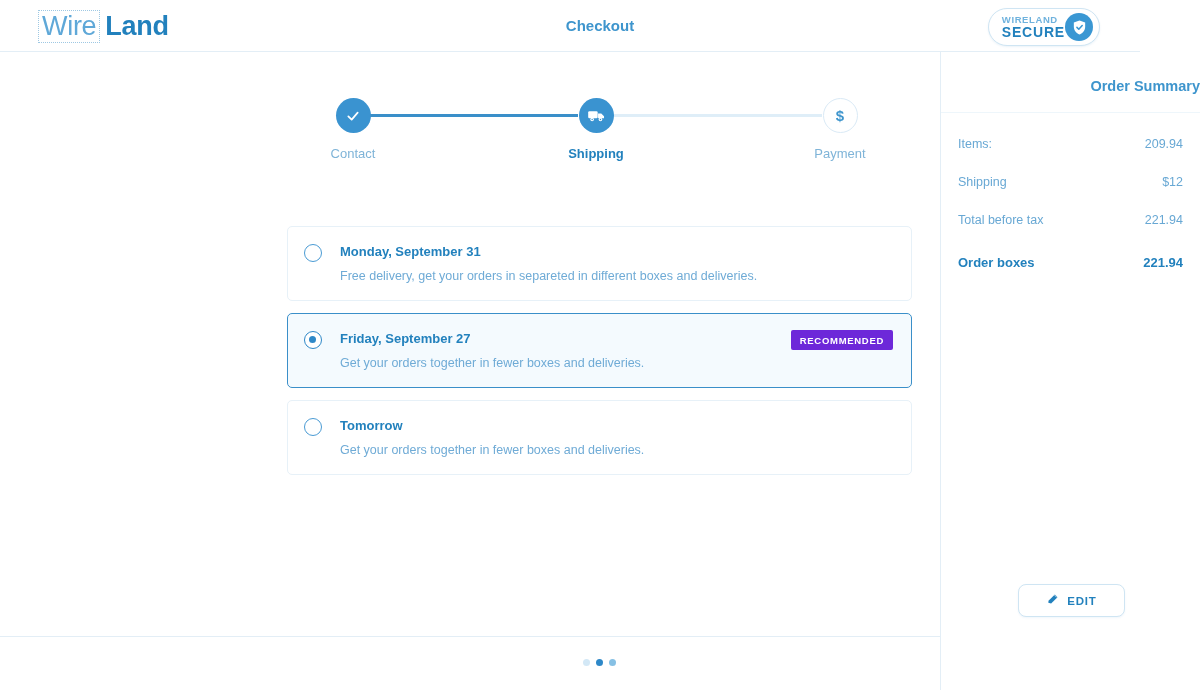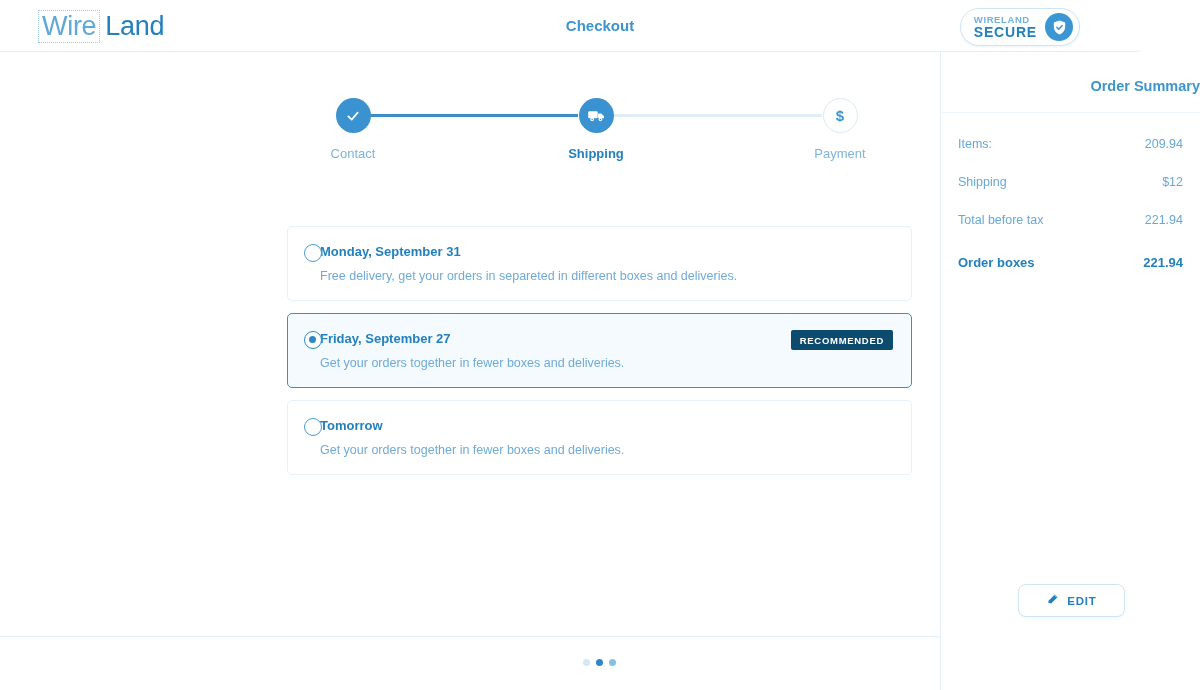--- a/index.html
+++ b/index.html
@@ -22,31 +22,31 @@
     position: absolute; left: 38px; top: 10px;
     font-size: 27px; letter-spacing: -0.3px;
     display: flex; align-items: baseline;
   }
   .logo-wire {
     color: #5fa8d8; font-weight: 400;
     border: 1px dotted #9ec8e3;
     padding: 1px 3px 2px 3px;
     line-height: 1.05;
   }
-  .logo-land { color: #2281bd; font-weight: normal; padding-left: 5px; }
+  .logo-land { color: #2281bd; font-weight: bold; padding-left: 5px; }
 
   .header-title {
     position: absolute; left: 0; top: 17px; width: 1200px;
     text-align: center;
     font-size: 15px; font-weight: bold; color: #3e95cd;
   }
 
   .secure-badge {
-    position: absolute; right: 60px; top: 8px;
-    display: flex; align-items: center; gap: 8px;
+    position: absolute; right: 40px; top: 8px;
+    display: flex; align-items: center; 
     border: 1px solid #cfe5f3; border-radius: 19px;
     padding: 4px 6px 4px 13px; background: #fff;
     box-shadow: 0 1px 2px rgba(60,140,200,.10);
   }
   .secure-text { line-height: 1.02; text-align: left; }
   .secure-top {
     font-size: 9.5px; font-weight: bold; color: #6fb2dd;
     letter-spacing: 0.6px;
   }
   .secure-bottom {
@@ -84,21 +84,21 @@
   .step-label {
     margin-top: 13px; font-size: 13px; color: #7fb4d8;
   }
   .step-label.active { color: #2281bd; font-weight: bold; }
 
   
   .options { position: absolute; left: 287px; top: 226px; width: 625px; }
   .option {
     position: relative; border: 1px solid #e7f1f8;
     border-radius: 5px; background: #ffffff;
-    padding: 17px 18px 17px 32px; margin-bottom: 12px;
+    padding: 17px 18px 17px 52px; margin-bottom: 12px;
     min-height: 71px;
   }
   .option.selected {
     border: 1.5px solid #3a8fc9; background: #f4fafe;
   }
   .radio {
     position: absolute; left: 16px; top: 17px;
     width: 18px; height: 18px; border-radius: 50%;
     border: 1.7px solid #4a9bd4; background: #fff;
   }
@@ -108,21 +108,21 @@
     left: 3.5px; top: 3.5px; width: 7.5px; height: 7.5px;
     border-radius: 50%; background: #2e88c8;
   }
   .option-title {
     font-size: 13px; font-weight: bold; color: #2281bd;
     margin-bottom: 10px;
   }
   .option-desc { font-size: 12.5px; color: #6fabd6; }
   .rec-badge {
     position: absolute; right: 18px; top: 16px;
-    background: #0c4a6e; color: #ffffff;
+    background: #6d28d9; color: #ffffff;
     font-size: 9.5px; font-weight: bold; letter-spacing: 0.7px;
     padding: 5px 9px 4px 9px; border-radius: 2px;
   }
 
   
   .sidebar {
     position: absolute; left: 940px; top: 52px;
     width: 260px; height: 638px;
     border-left: 1px solid #e3eef6; background: #fff;
   }

